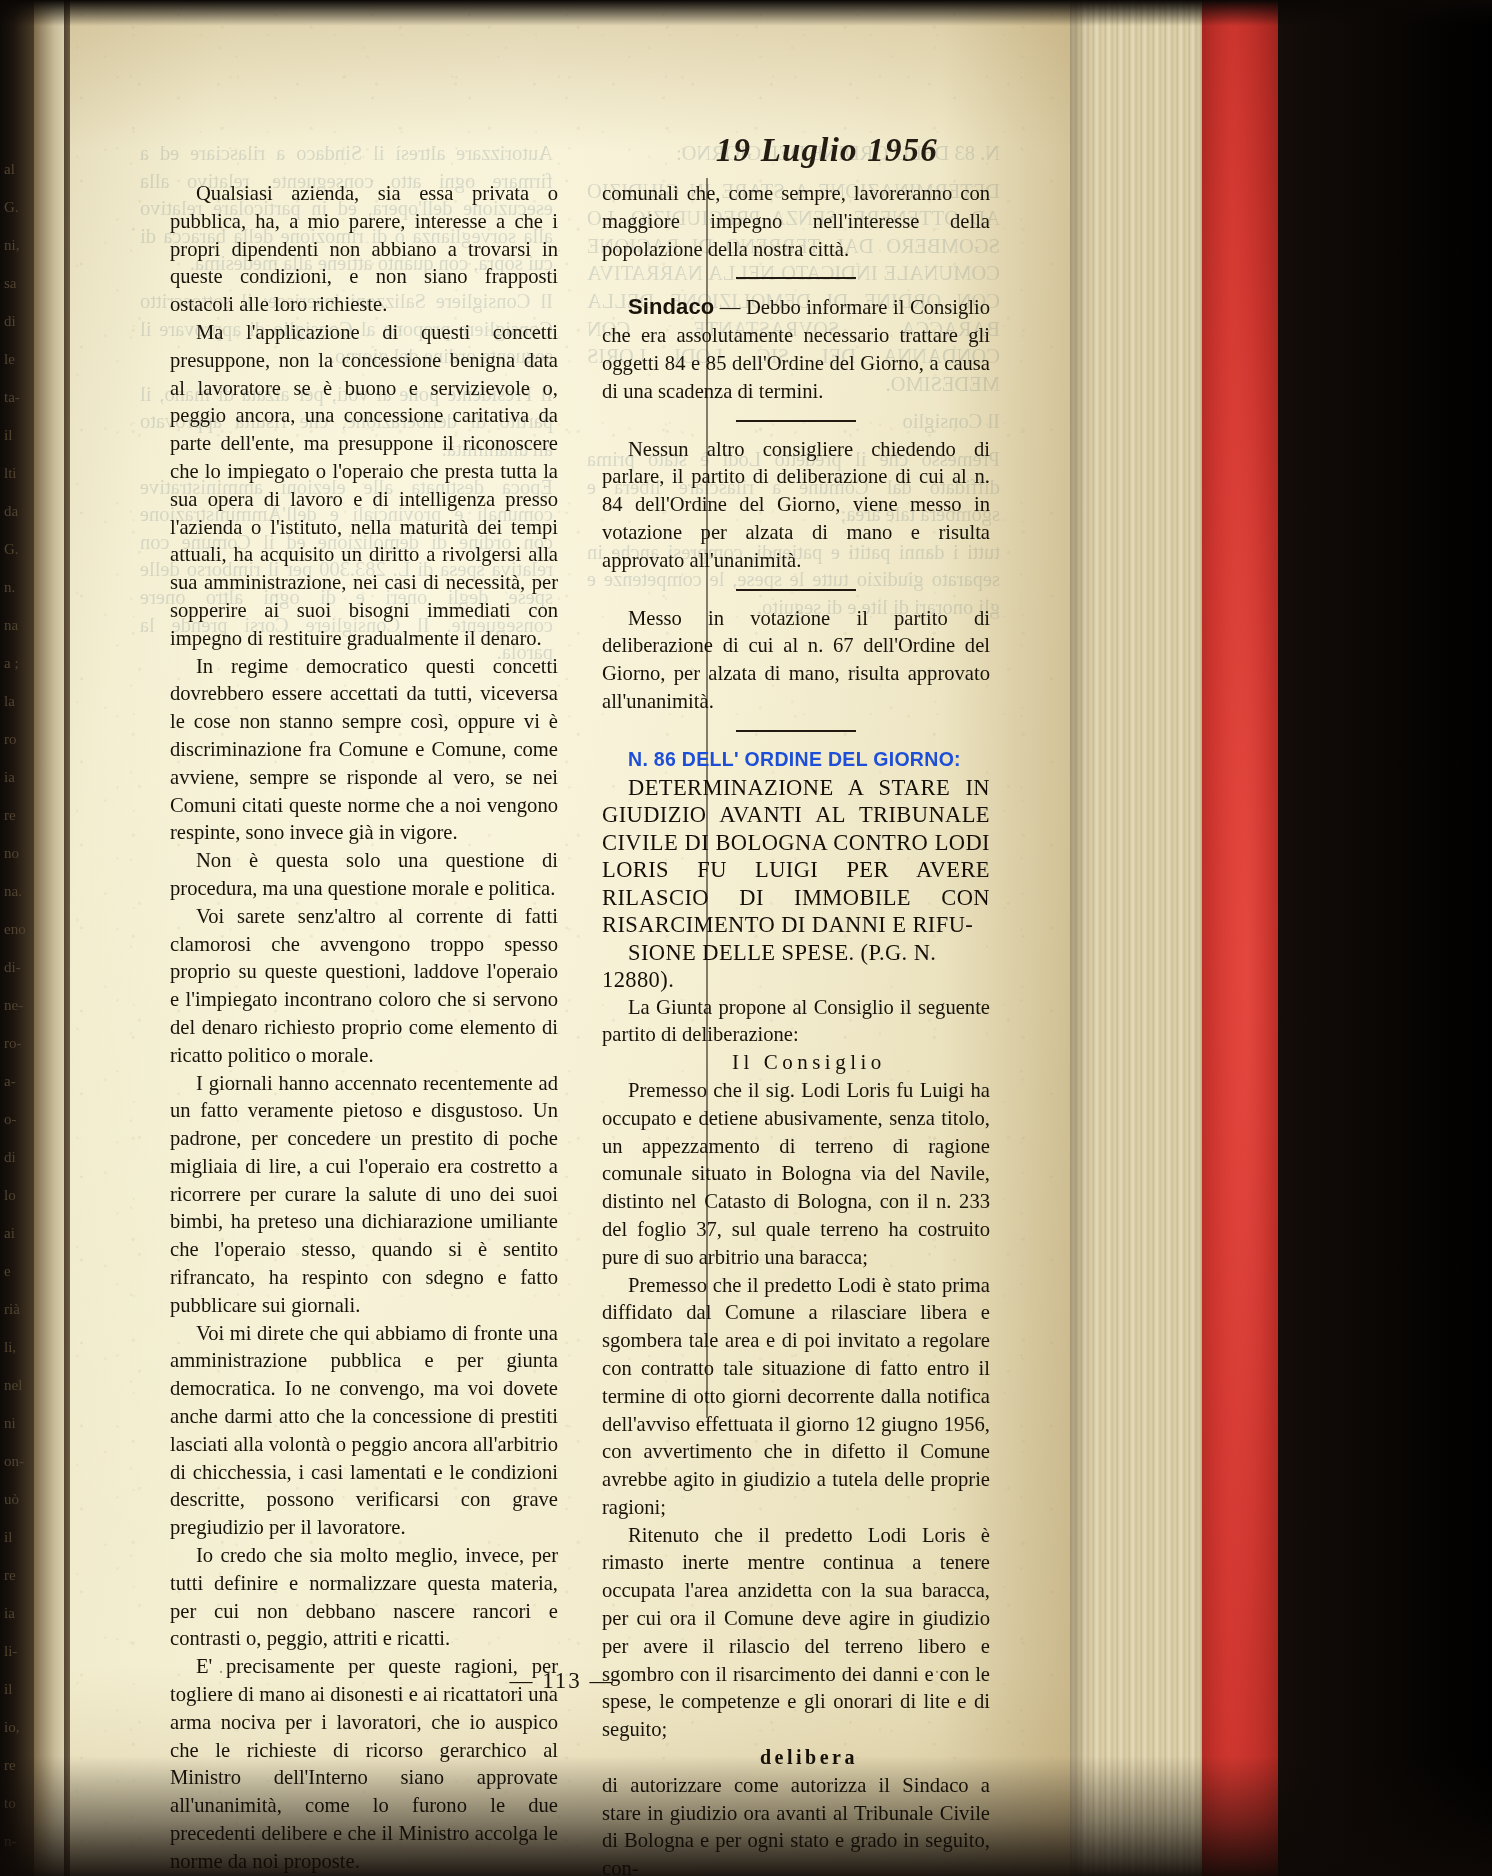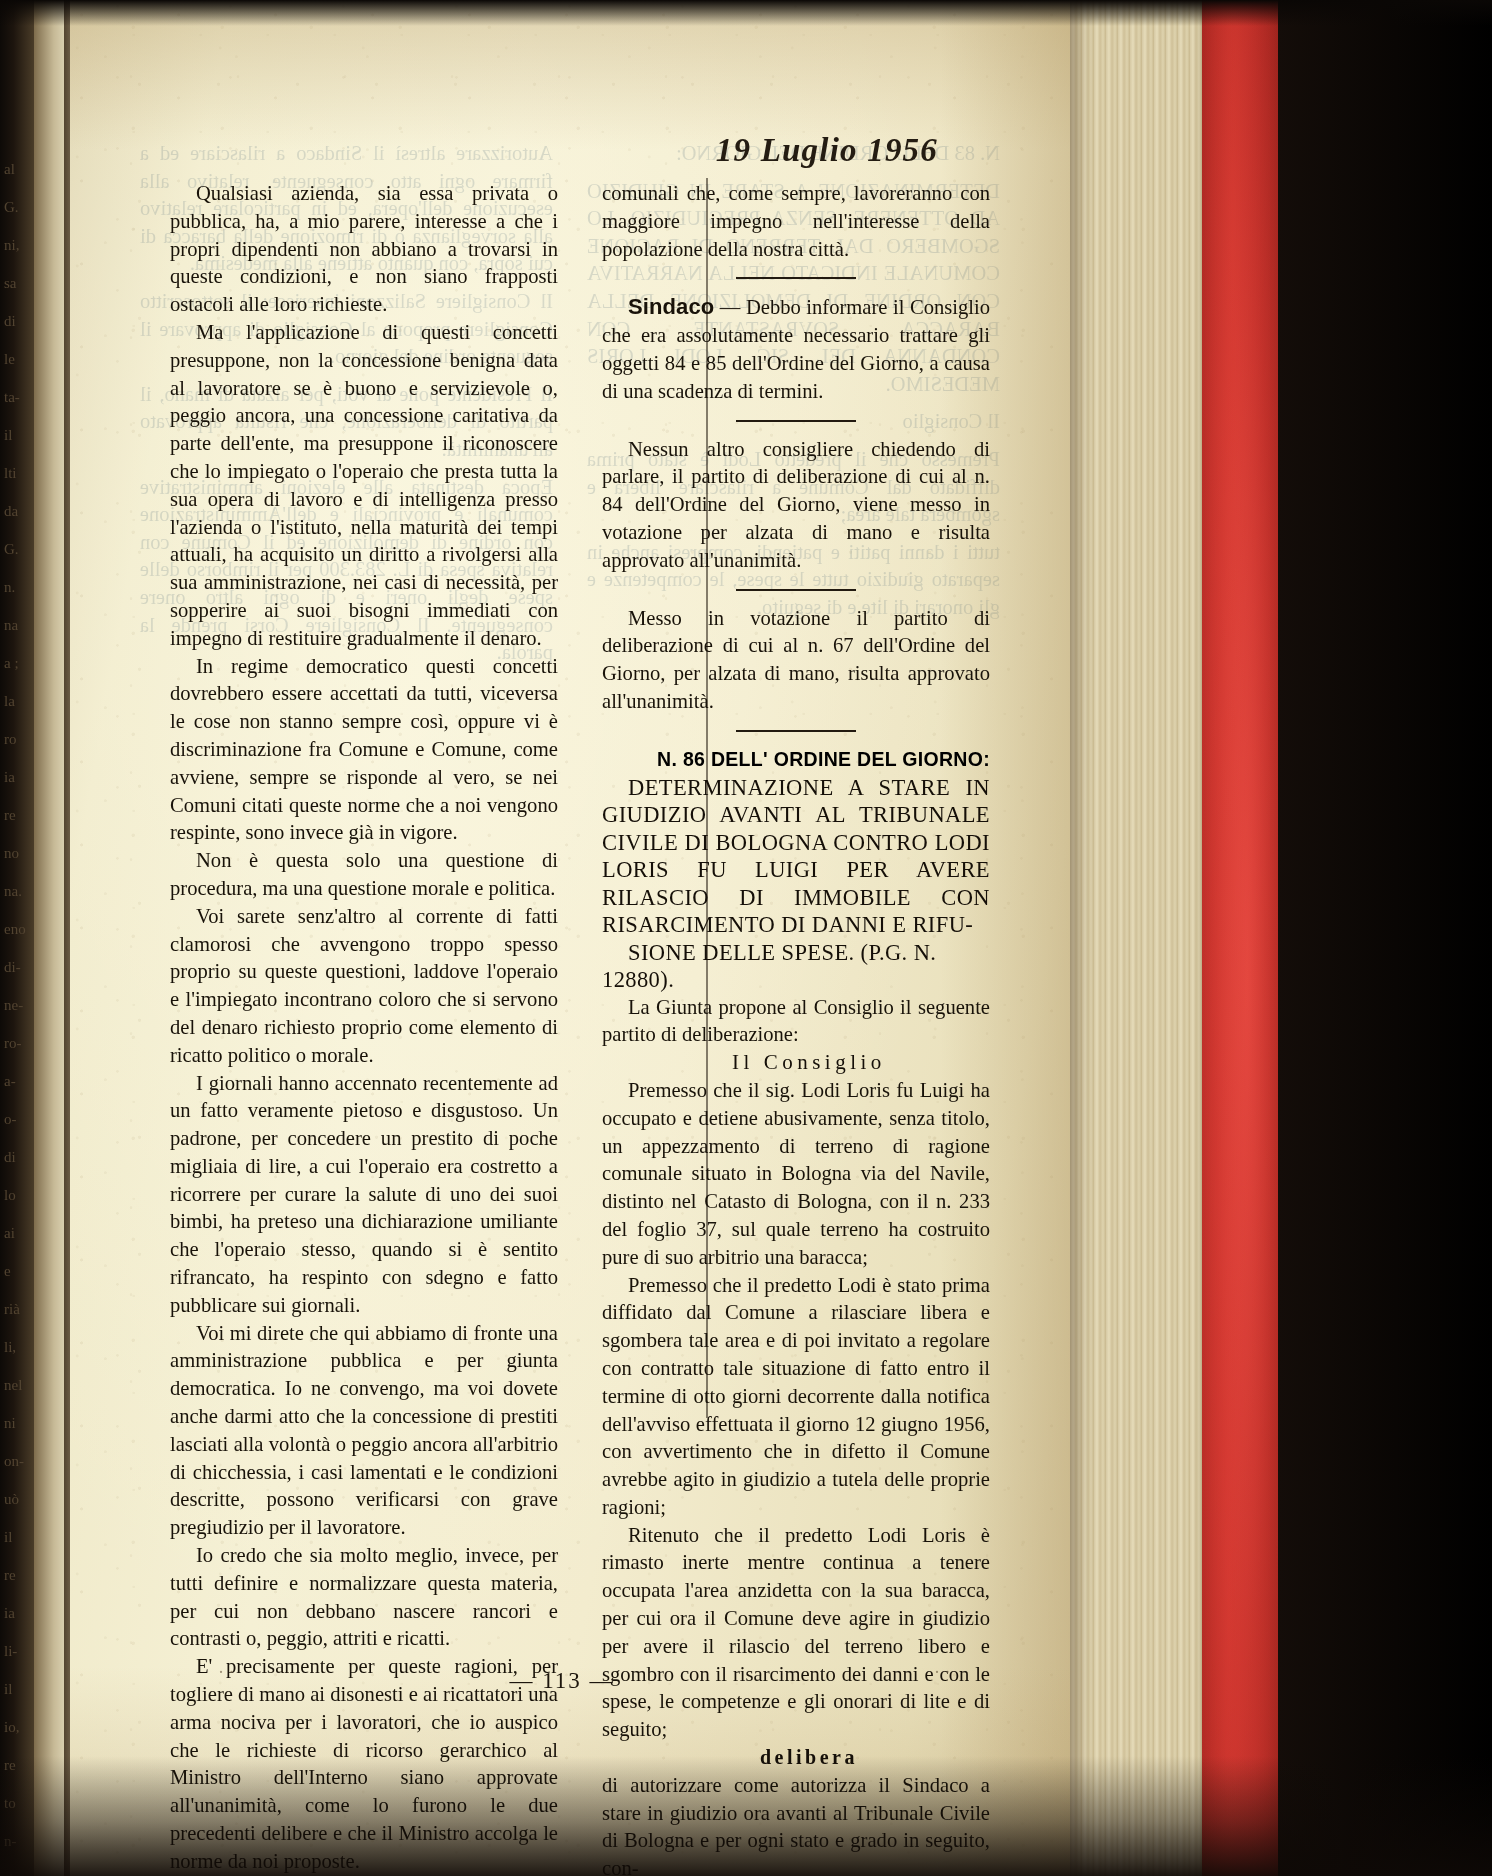--- a/index.html
+++ b/index.html
@@ -208,24 +208,24 @@
     font-family: "Liberation Sans", "DejaVu Sans", sans-serif;
     font-weight: bold;
     font-size: 22px;
     letter-spacing: 0.1px;
   }
   .odg-number {
     font-family: "Liberation Sans", "DejaVu Sans", sans-serif;
     font-weight: bold;
     font-size: 19.5px;
     letter-spacing: 0.3px;
-    color: #000000;
+    color: #1d4ed8;
     margin: 22px 0 20px 0;
     text-indent: 0;
-    text-align: right;
+    text-align: left;
   }
   .odg-title {
     font-family: "Liberation Serif", "DejaVu Serif", serif;
     font-size: 22.5px;
     line-height: 27.5px;
     letter-spacing: 0.4px;
     text-align: justify;
     text-indent: 0;
     color: #150f08;
     margin: 0 0 22px 0;

